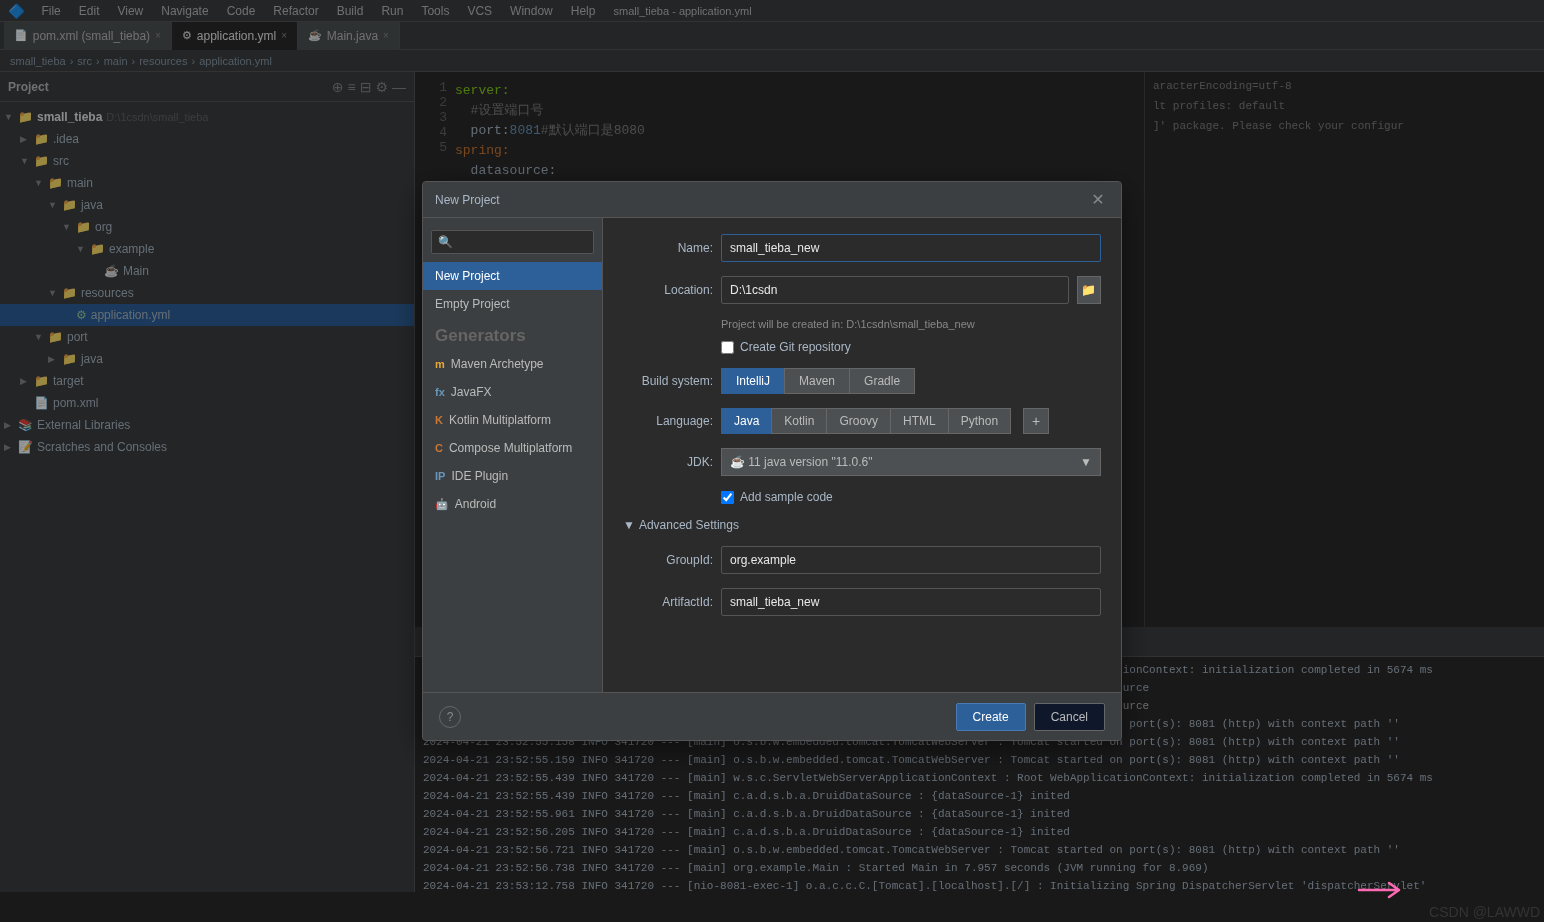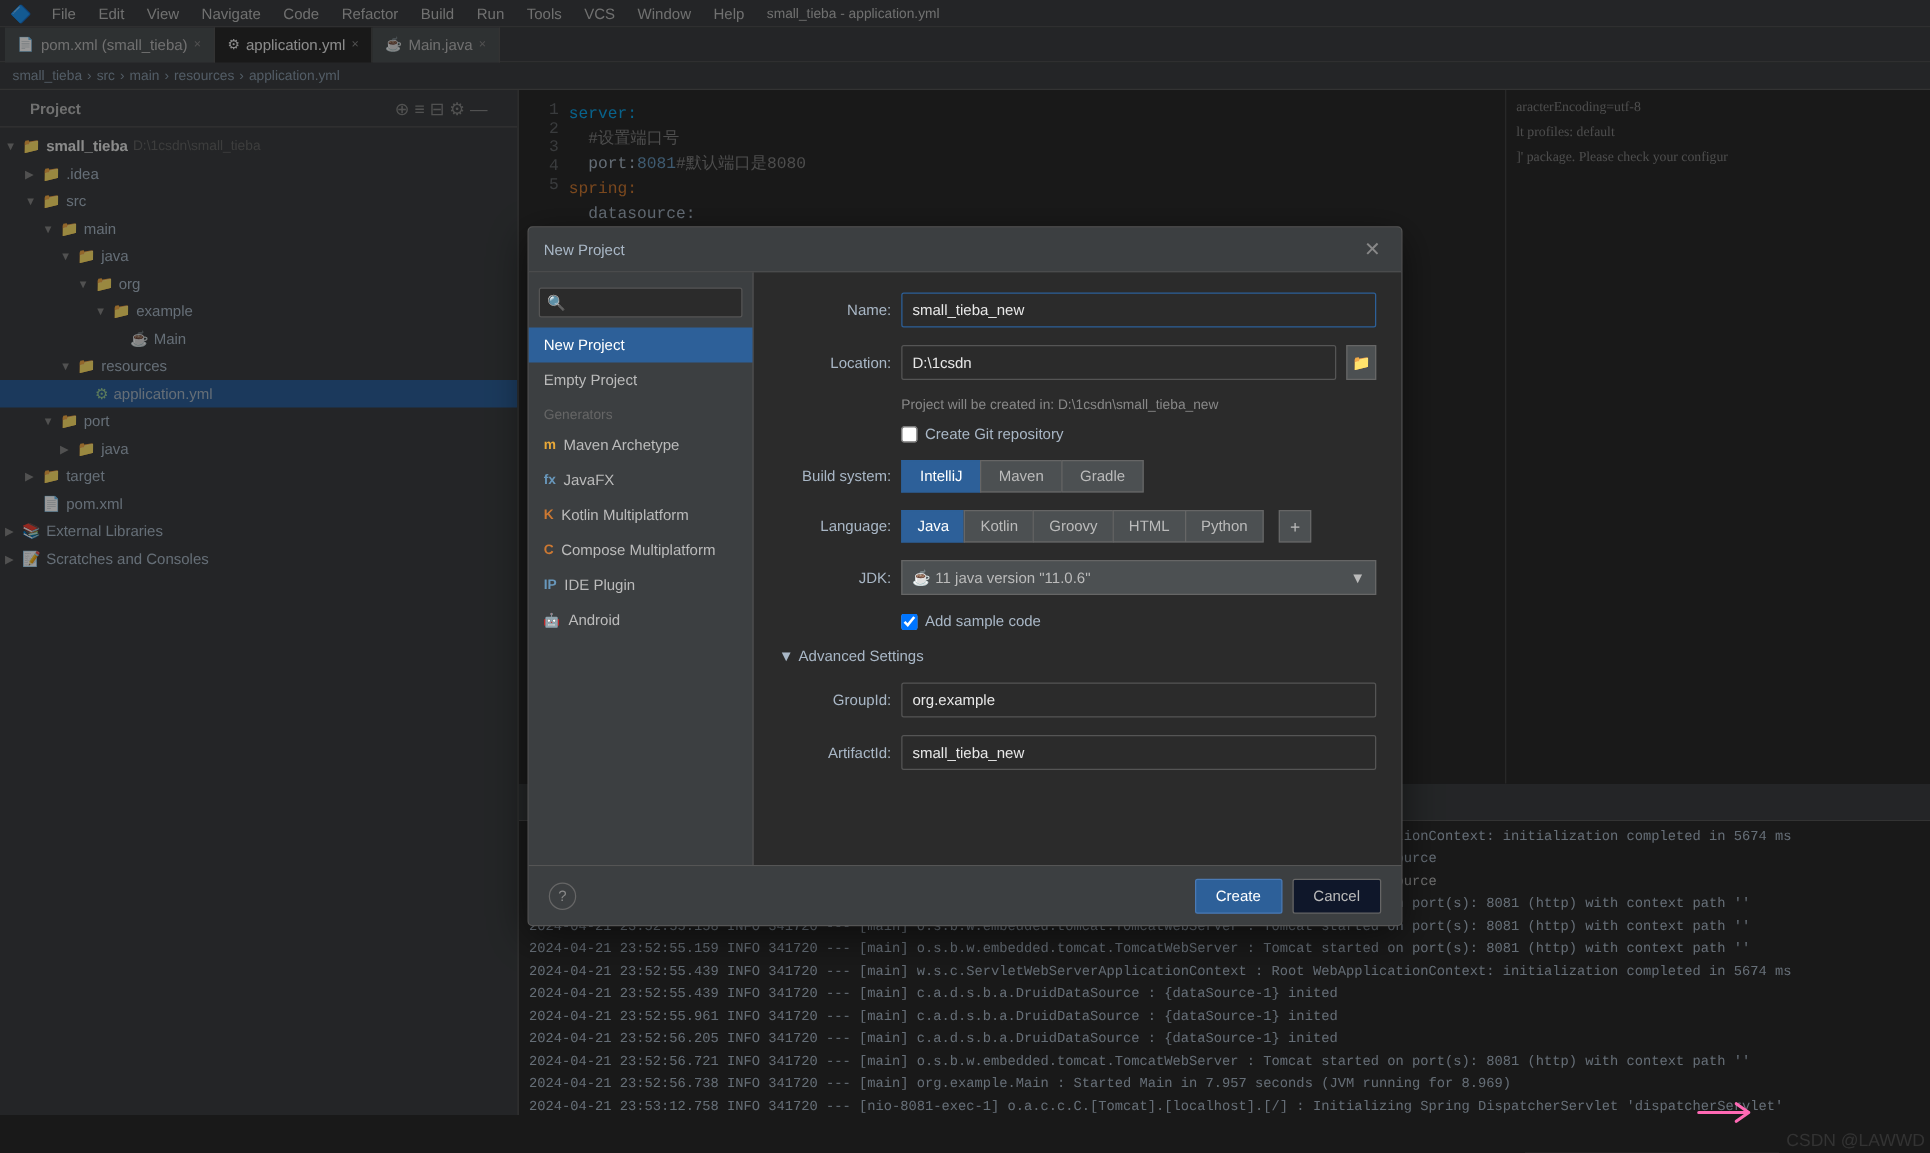--- a/index.html
+++ b/index.html
@@ -95,21 +95,21 @@
       display: flex;
       flex-direction: column;
       overflow: hidden;
     }
     .sidebar-header {
       height: 30px;
       background: #3c3f41;
       display: flex;
       align-items: center;
       justify-content: space-between;
-      padding: 0 24px;
+      padding: 0 8px;
       border-bottom: 1px solid #555;
     }
     .sidebar-title { font-size: 12px; color: #bbb; font-weight: bold; }
     .sidebar-icons { display: flex; gap: 4px; }
     .sidebar-icon { color: #888; font-size: 14px; cursor: pointer; }
 
     .tree-view {
       flex: 1;
       overflow-y: auto;
       padding: 4px 0;
@@ -251,23 +251,24 @@
       align-items: center;
       padding: 0 12px;
       cursor: pointer;
       font-size: 12px;
       color: #bbb;
       gap: 6px;
     }
     .dialog-nav-item.active { background: #2d6099; color: #fff; }
     .generators-label {
       padding: 8px 12px 4px;
-      font-size: 11px;
+      font-size: 17px;
       color: #666;
       text-transform: none;
+      font-weight: bold;
     }
 
     
     .dialog-right {
       flex: 1;
       padding: 16px 20px;
       background: #2b2b2b;
     }
 
     .form-row {
@@ -606,39 +607,39 @@
       <div style="position:relative; height:100%;">
         <div class="line-numbers">
           <div>1</div>
             <div>2</div>
             <div>3</div>
             <div>4</div>
             <div>5</div>
         </div>
         <div class="code-content" style="padding-top:8px;">
           <div class="code-line">
-            <span style="color:#0ea5e9;">server:</span>
+            <span style="color:#84cc16;">server:</span>
           </div>
           <div class="code-line">
             <span style="color:#808080;">&nbsp;&nbsp;#设置端口号</span>
           </div>
           <div class="code-line">
             <span style="color:#a9b7c6;">&nbsp;&nbsp;port: </span>
             <span style="color:#6897bb;">8081</span>
             <span style="color:#808080;">  #默认端口是8080</span>
           </div>
           <div class="code-line">
             <span style="color:#cc7832;">spring:</span>
           </div>
           <div class="code-line">
             <span style="color:#a9b7c6;">&nbsp;&nbsp;datasource:</span>
           </div>
         </div>
 
-        <div style="position:absolute; right:0; top:0; width:340px; height:100%; background:#2b2b2b; border-left:1px solid #444; padding:8px; font-family:Liberation Serif, serif; font-size:11px; color:#888;">
+        <div style="position:absolute; right:0; top:0; width:400px; height:100%; background:#2b2b2b; border-left:1px solid #444; padding:8px; font-family:Liberation Mono, monospace; font-size:11px; color:#888;">
           <div style="color:#808080;">aracterEncoding=utf-8</div>
           <div style="color:#808080; margin-top:8px;">lt profiles: default</div>
           <div style="color:#808080; margin-top:8px;">]' package. Please check your configur</div>
         </div>
       </div>
     </div>
 
     <div class="run-bar">
       <span style="color:#4CAF50; font-size:14px;">▶</span>
       <span style="color:#e05252; font-size:14px;">■</span>

